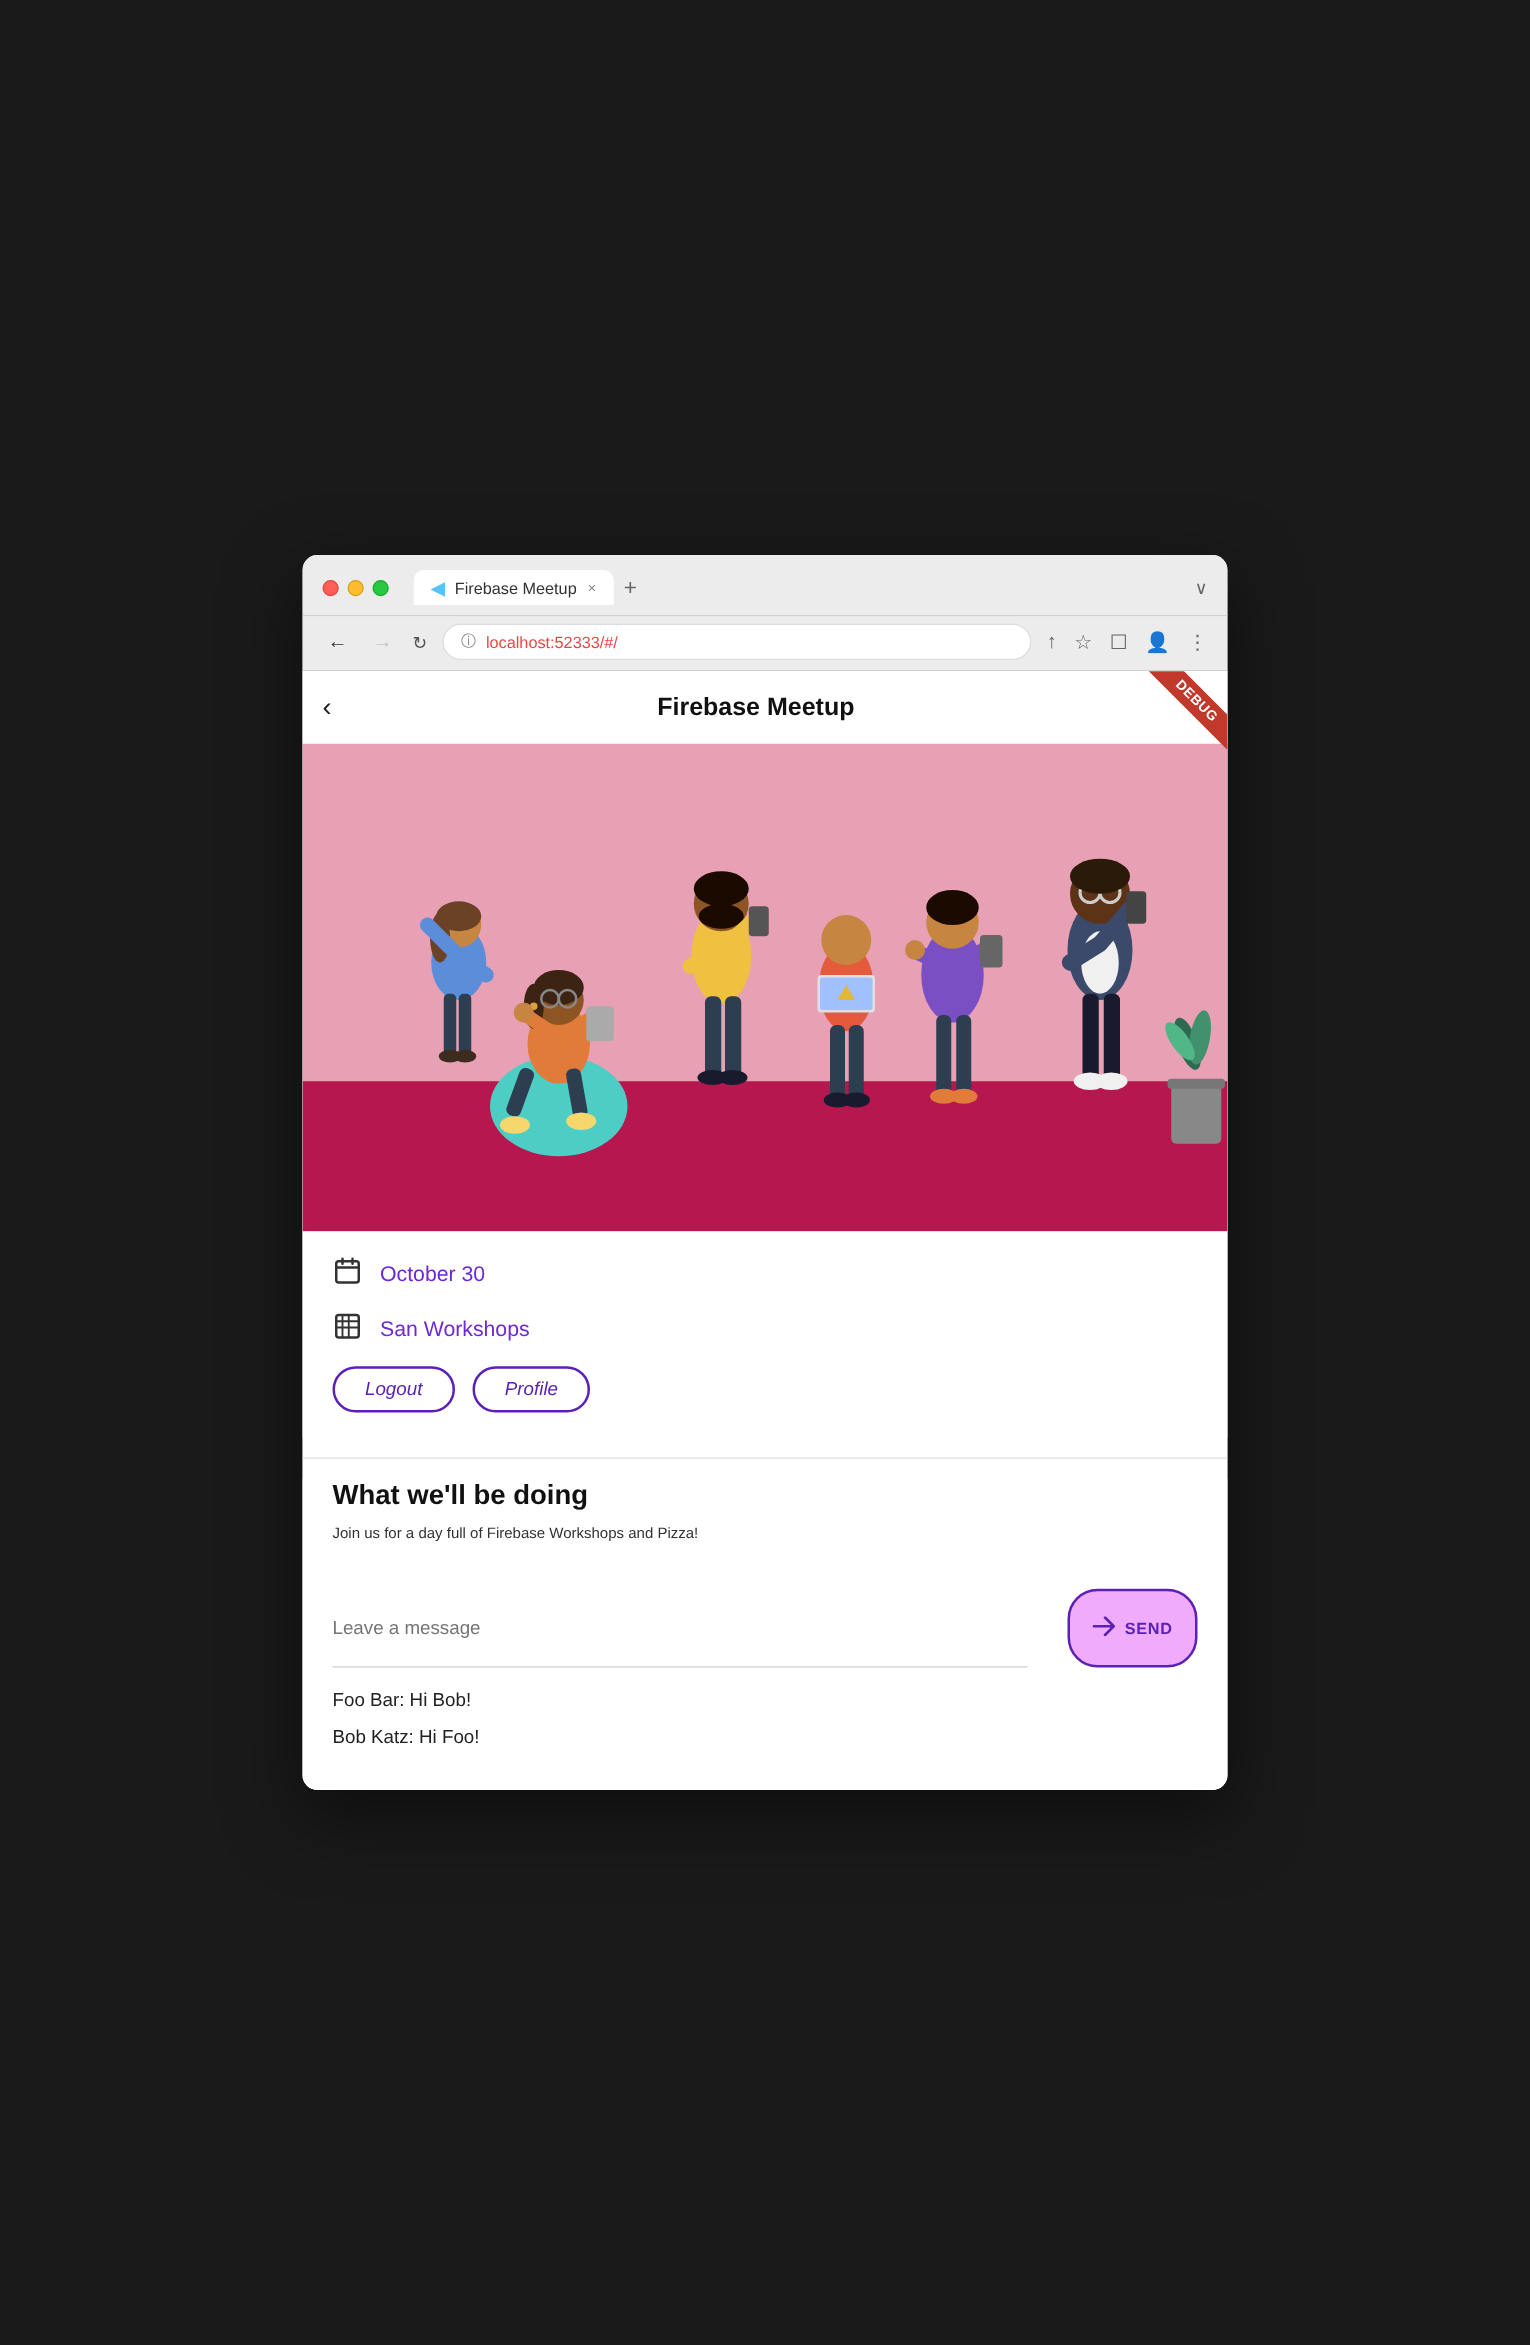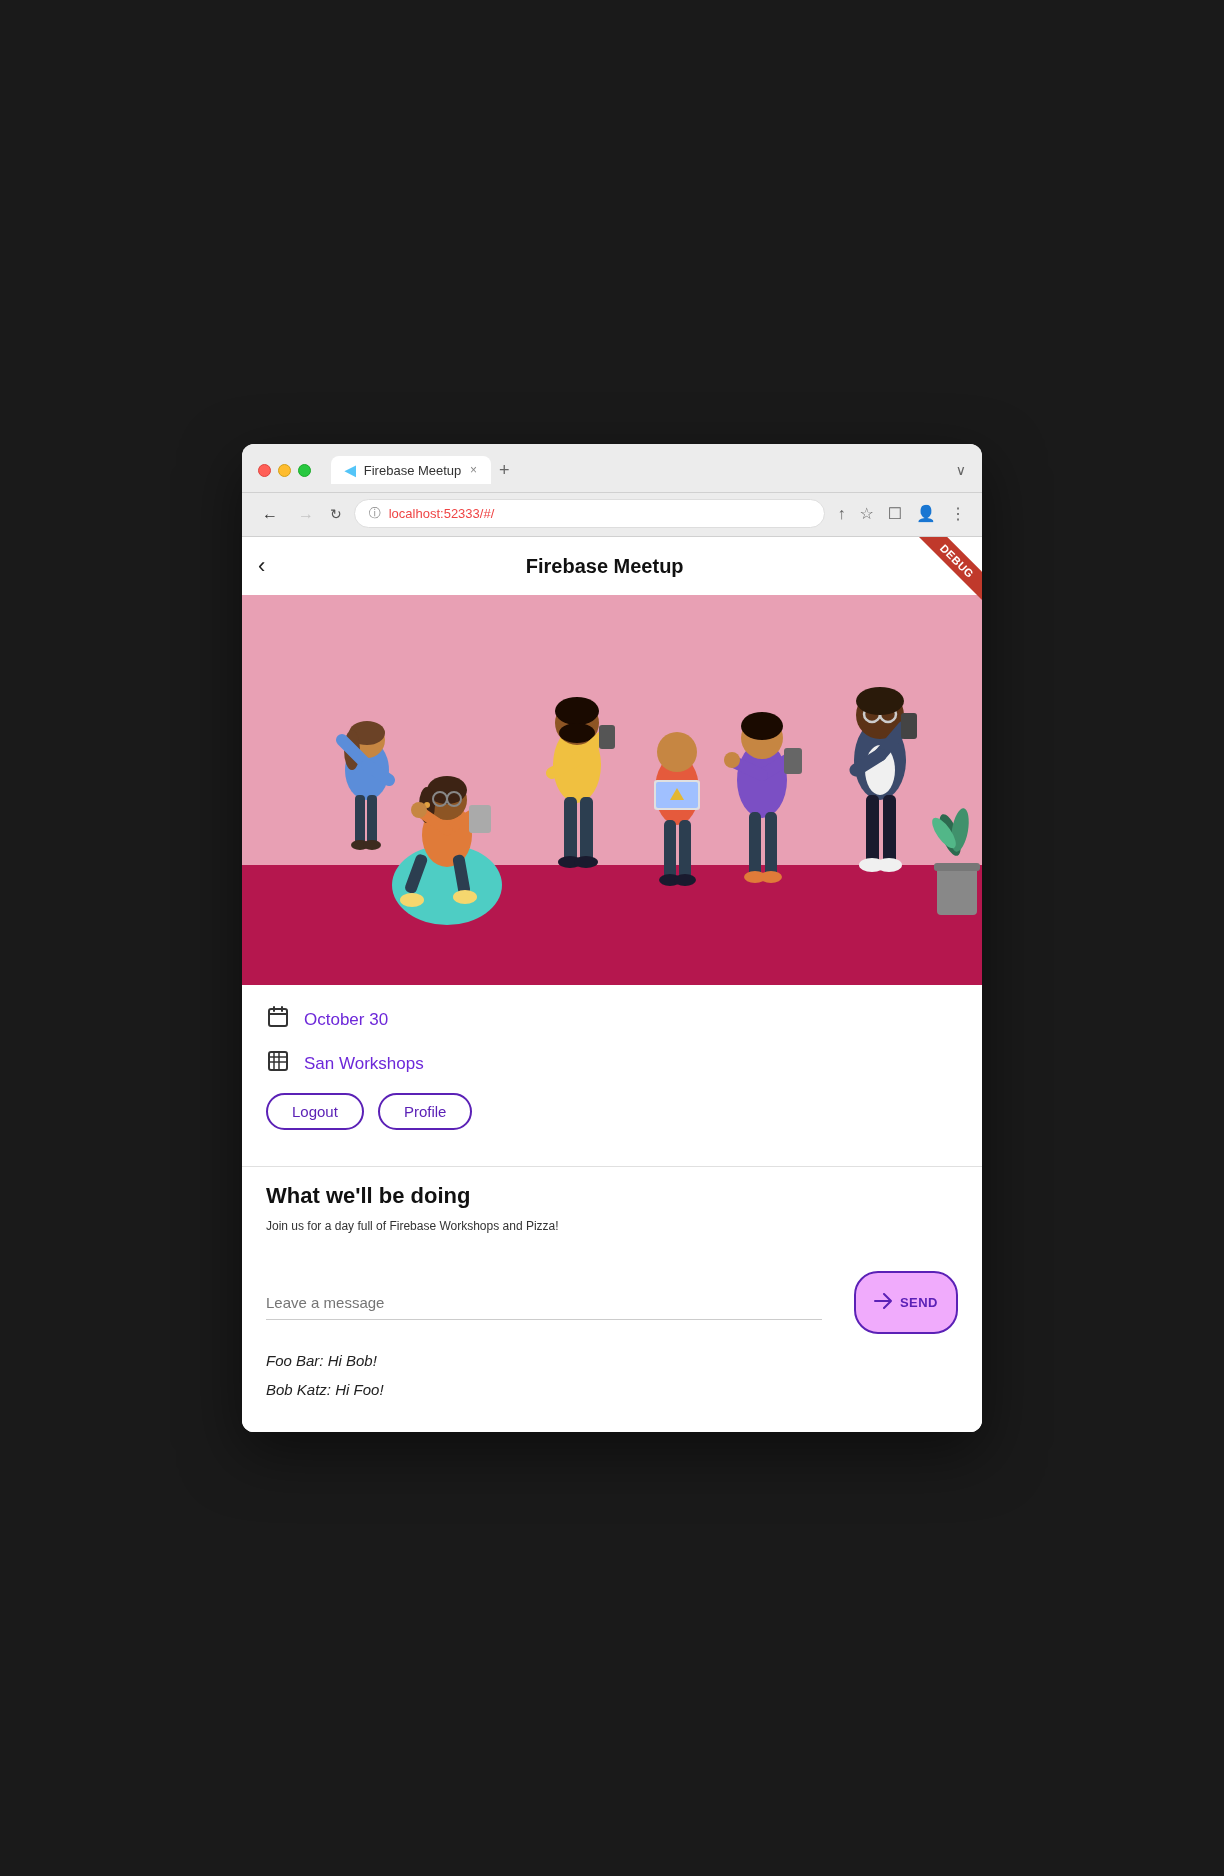--- a/index.html
+++ b/index.html
@@ -215,20 +215,21 @@
     }
     .action-btn {
       border: 2px solid #5b21b6;
       color: #5b21b6;
       background: white;
       border-radius: 24px;
       padding: 8px 24px;
       font-size: 15px;
       font-weight: 500;
       cursor: pointer;
+      font-style: italic;
     }
     .divider {
       border: none;
       border-top: 1px solid #e0e0e0;
       margin: 16px 0;
     }
     
     .description-section {
       padding: 0 24px 16px;
       background: white;
@@ -245,21 +246,20 @@
       margin-bottom: 20px;
       line-height: 1.5;
     }
     
     .discussion-section {
       padding: 0 24px 24px;
       background: white;
     }
     .message-input-row {
       display: flex;
-      align-items: center;
       gap: 32px;
       margin-bottom: 8px;
     }
     .message-input {
       flex: 1;
       border: none;
       border-bottom: 1px solid #ccc;
       padding: 8px 0;
       font-size: 15px;
       color: #999;
@@ -284,21 +284,20 @@
       font-size: 14px;
     }
     .messages {
       margin-top: 16px;
     }
     .message-item {
       font-size: 15px;
       color: #222;
       margin-bottom: 8px;
       line-height: 1.4;
-      font-style: italic;
     }
   </style>
 </head>
 <body>
 
 <div class="browser-window">
 
   <div class="browser-titlebar">
     <div class="traffic-lights">
       <div class="traffic-light tl-red"></div>

